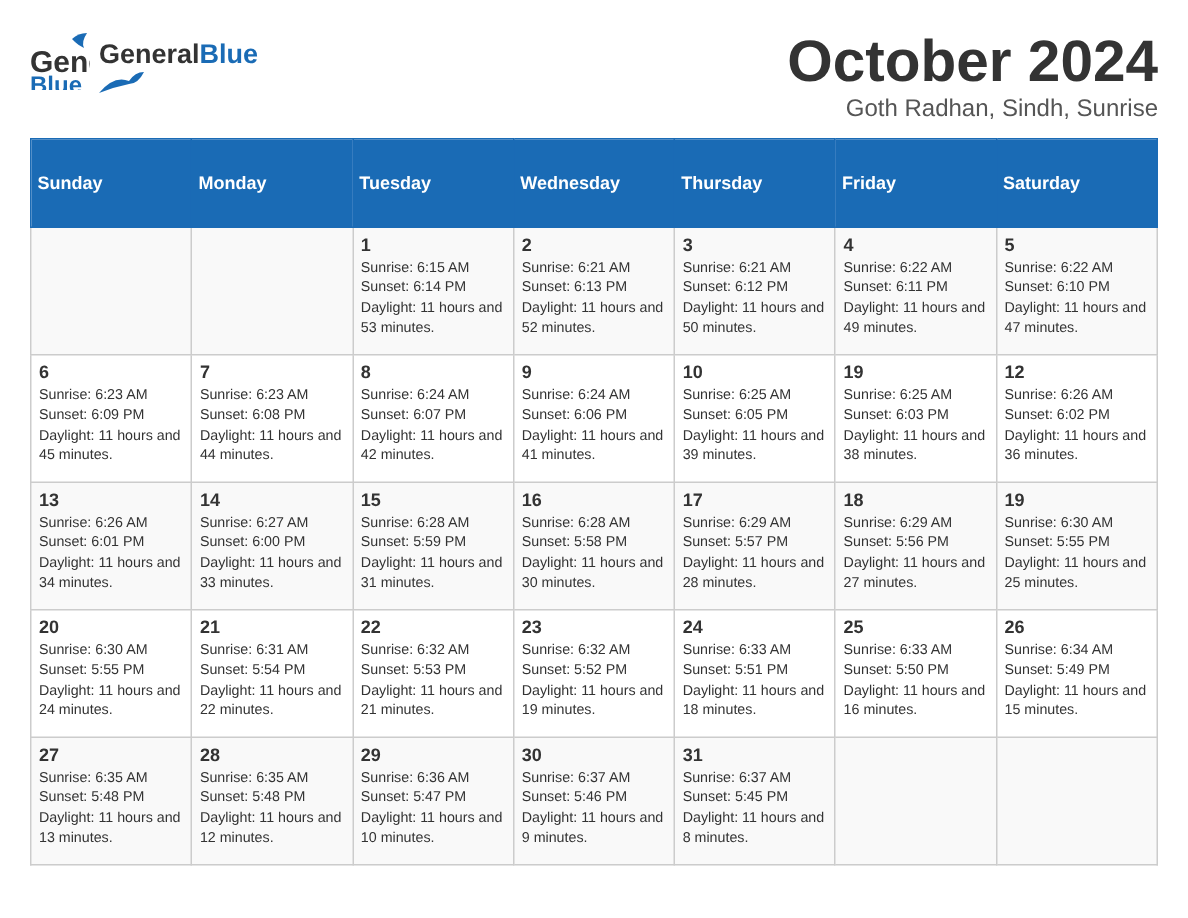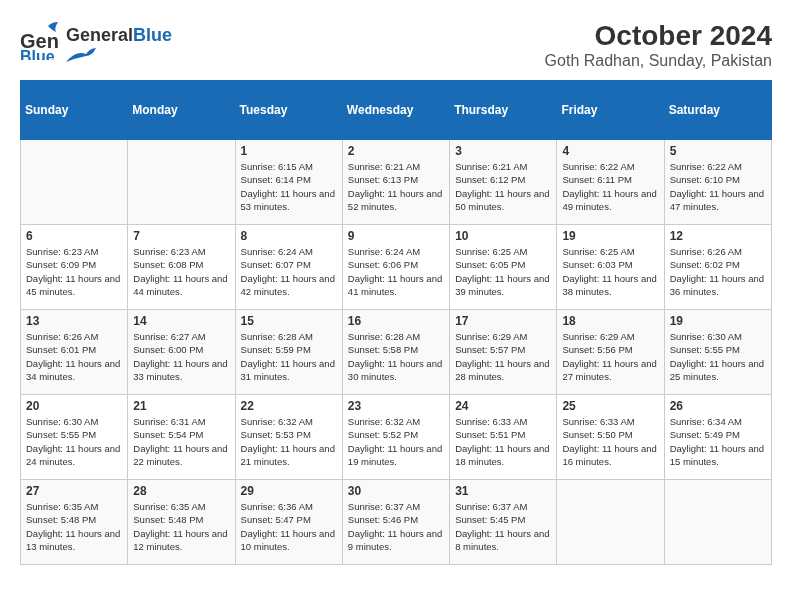--- a/index.html
+++ b/index.html
@@ -18,21 +18,21 @@
     }
     .logo {
       display: flex;
       align-items: center;
       gap: 4px;
     }
     .title-block {
       text-align: right;
     }
     .month-title {
-      font-size: 28px;
+      font-size: 39px;
       font-weight: bold;
       color: #333;
     }
     .location-title {
       font-size: 16px;
       color: #555;
     }
     table {
       width: 100%;
       border-collapse: collapse;
@@ -91,21 +91,21 @@
         <span style="font-size:18px;font-weight:bold;color:#333;">General</span><span style="font-size:18px;font-weight:bold;color:#1a6bb5;">Blue</span>
       </div>
 
       <svg width="30" height="14" viewBox="0 0 30 14" style="display:block;margin-top:2px;">
         <path d="M0 14 Q10 2 20 6 Q24 0 30 0 Q26 8 20 8 Q10 10 0 14Z" fill="#1a6bb5"></path>
       </svg>
     </div>
   </div>
   <div class="title-block">
     <div class="month-title">October 2024</div>
-    <div class="location-title">Goth Radhan, Sunday, Pakistan</div>
+    <div class="location-title">Goth Radhan, Sindh, Sunrise</div>
   </div>
 </div>
 
 <table>
   <thead>
     <tr>
     <th>Sunday</th>
         <th>Monday</th>
         <th>Tuesday</th>
         <th>Wednesday</th>

